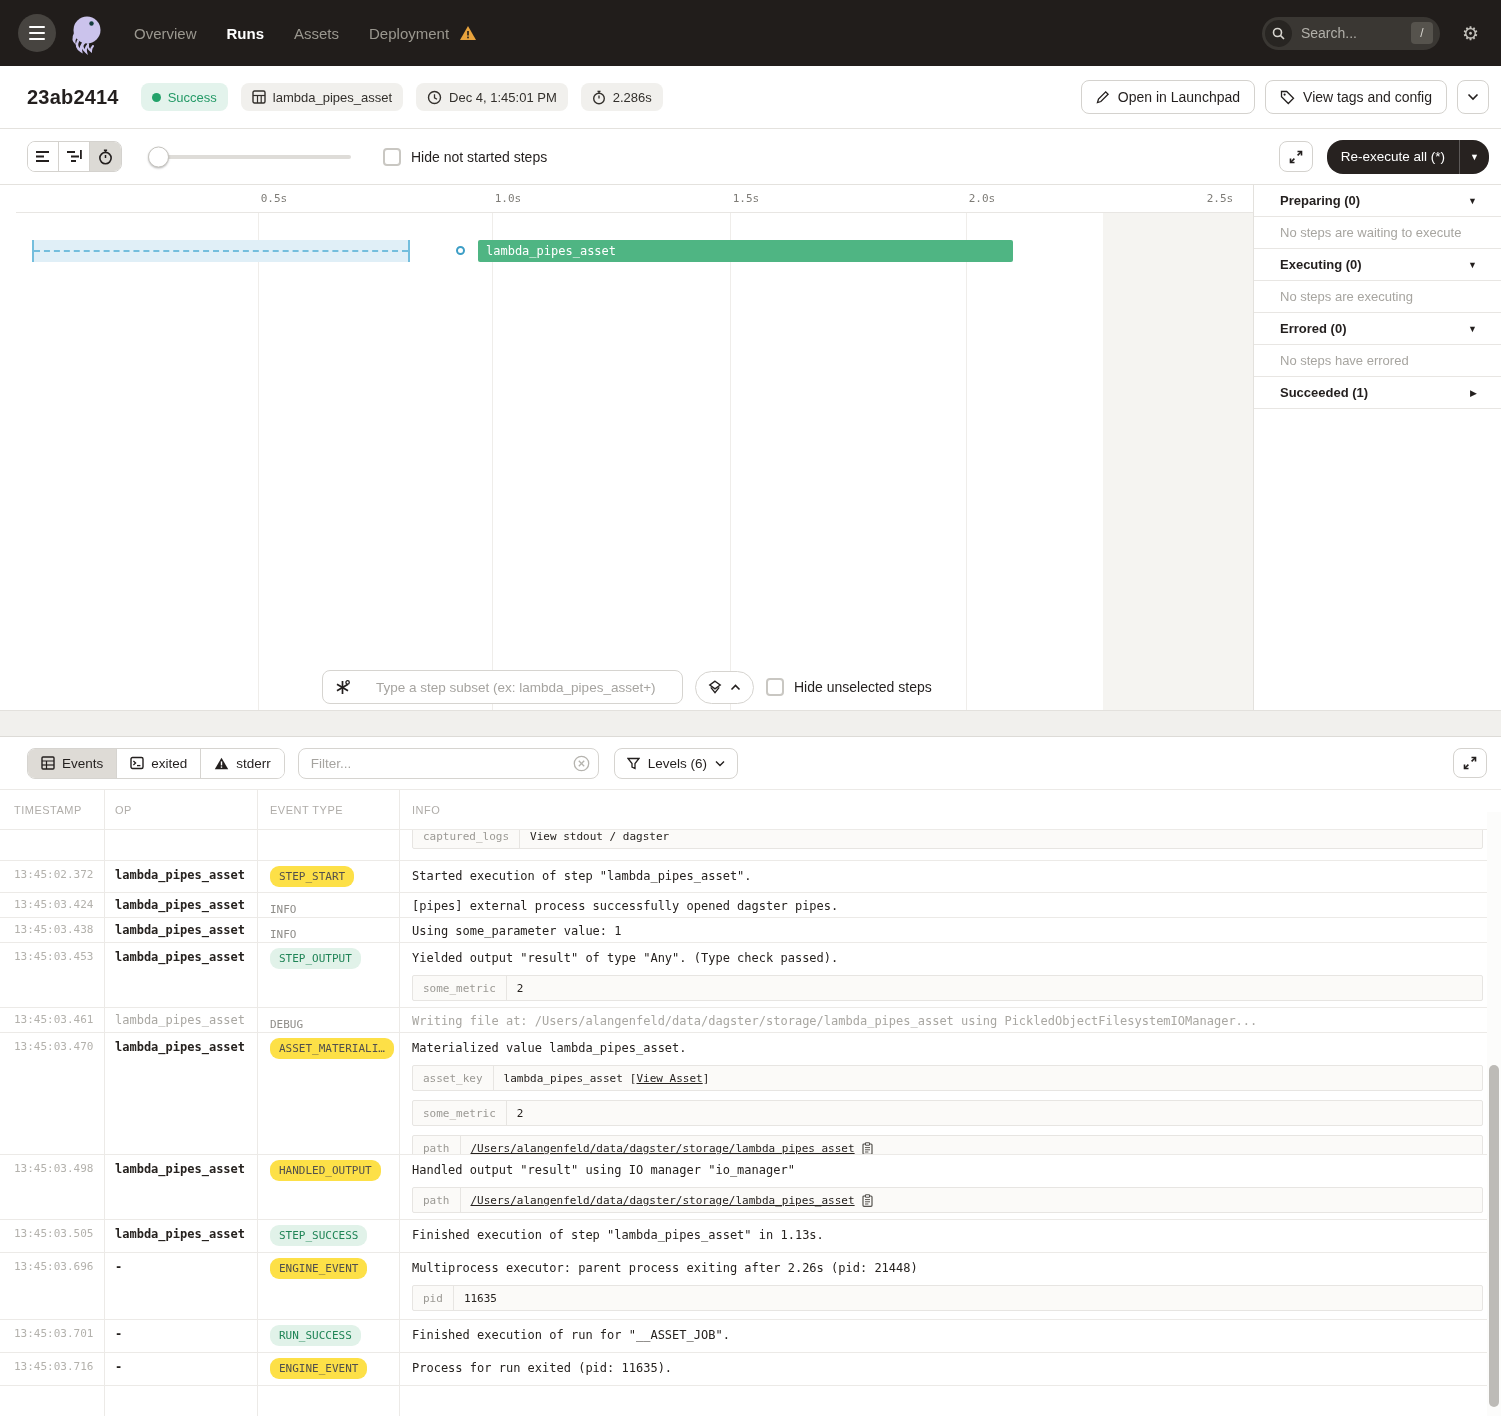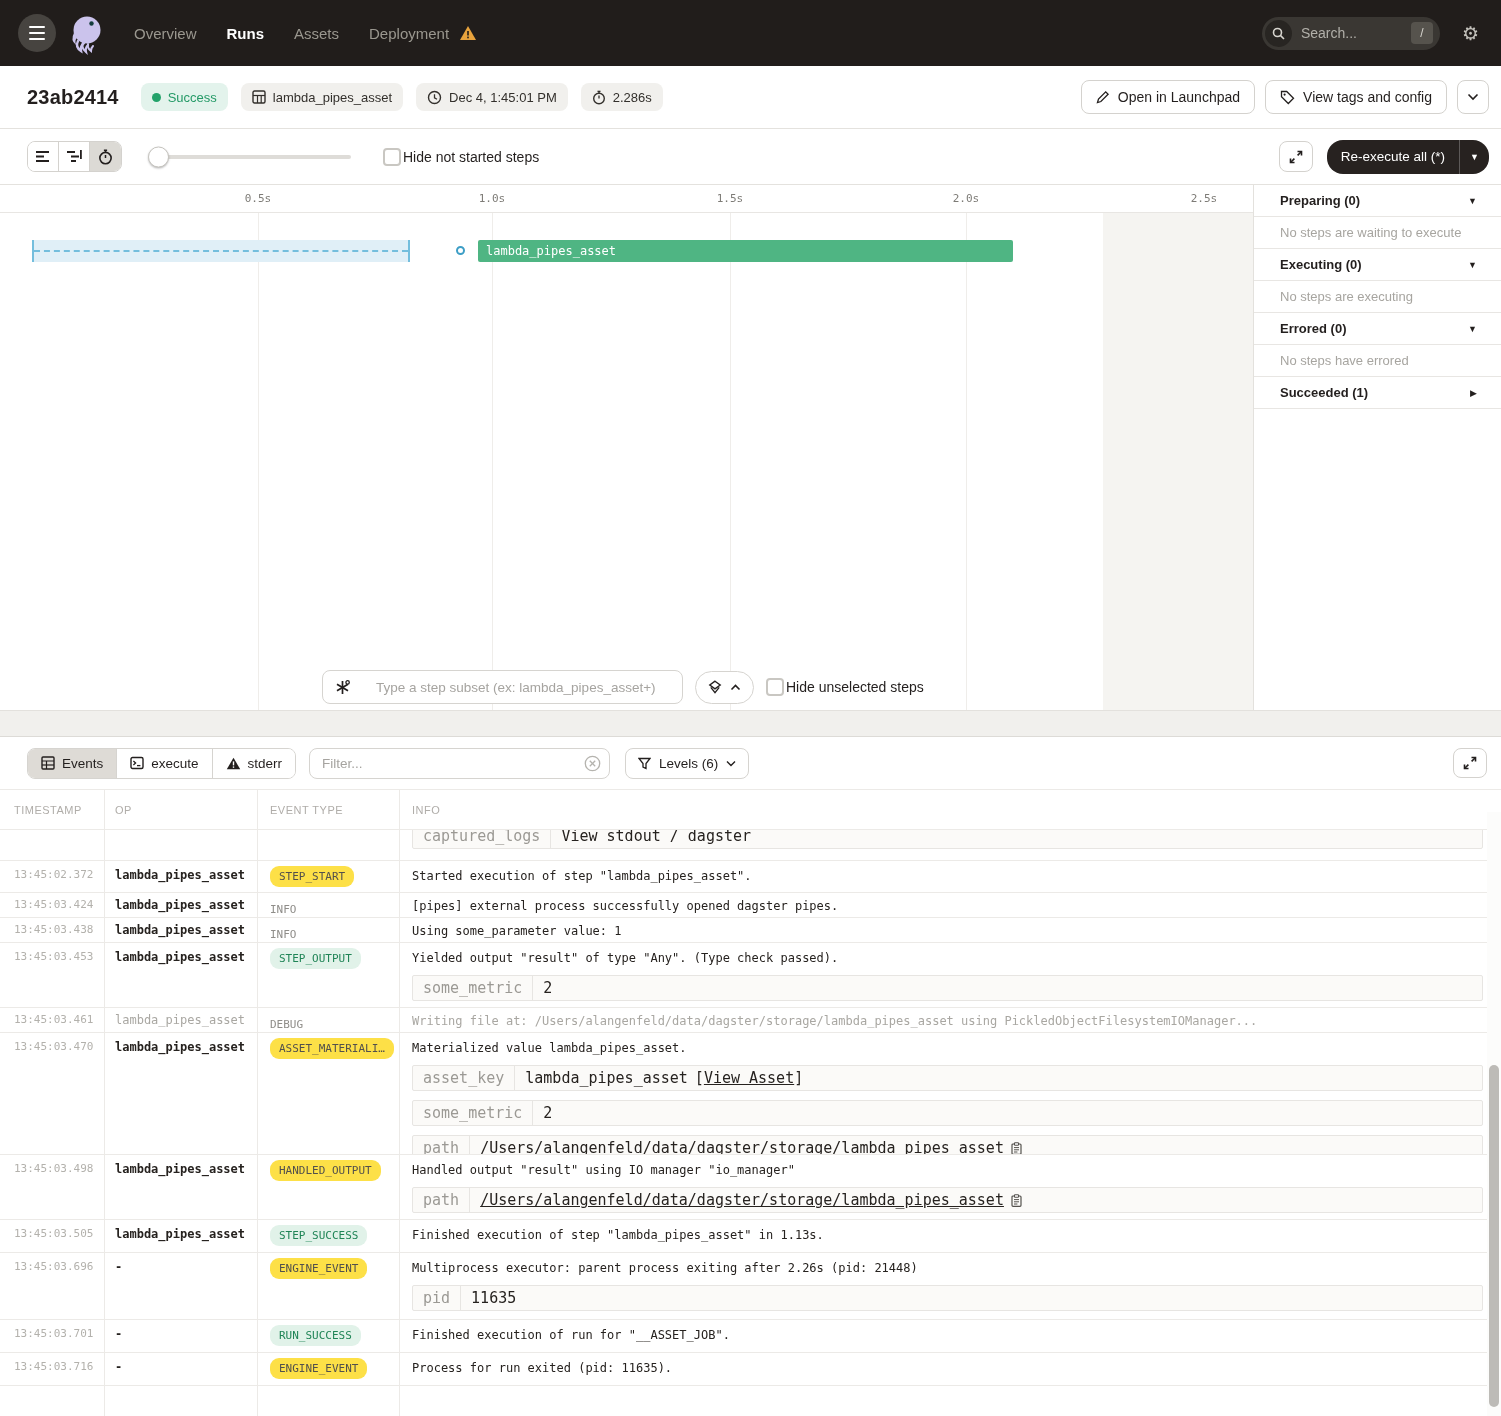--- a/index.html
+++ b/index.html
@@ -34,33 +34,33 @@
   .btn.icon-only { padding:0 9px; }
 
   
   .toolbar { height:56px; display:flex; align-items:center; padding:0 12px 0 27px; border-bottom:1px solid #e4e2de; background:#fff; }
   .segmented { display:flex; border:1px solid #d4d2ce; border-radius:8px; overflow:hidden; height:31px; }
   .seg { width:31px; display:flex; align-items:center; justify-content:center; background:#fff; border:none; border-right:1px solid #d4d2ce; cursor:pointer; }
   .seg:last-child { border-right:none; }
   .seg.active { background:#dcdad5; }
   .slider { position:relative; width:200px; height:4px; background:#dedcd8; border-radius:2px; margin-left:29px; }
   .slider .thumb { position:absolute; left:-3px; top:50%; transform:translateY(-50%); width:21px; height:21px; border-radius:50%; background:#fff; border:1px solid #c6c4bf; box-shadow:0 1px 2px rgba(0,0,0,.25); cursor:pointer; }
-  .checkline { display:flex; align-items:center; gap:2px; cursor:pointer;text-align:center; }
+  .checkline { display:flex; align-items:center; gap:10px; cursor:pointer;text-align:center; }
   .checkbox { width:18px; height:18px; border:2px solid #c9c7c2; border-radius:4px; background:#fff; flex:none; }
   .checklabel { font-size:14px; color:#231f1e; }
   .toolbar .checkline { margin-left:32px; }
   .toolbar-right { margin-left:auto; display:flex; align-items:center; gap:14px; }
   .reexec { display:flex; align-items:stretch; background:#272220; border-radius:16px; height:34px; overflow:hidden; cursor:pointer; }
   .reexec .label { display:flex; align-items:center; color:#fff; font-size:13.5px; padding:0 14px; }
   .reexec .caret { display:flex; align-items:center; padding:0 10px; border-left:1px solid rgba(255,255,255,.25); color:#fff; font-size:9px; }
 
   
   .main { display:flex; height:525px; }
   .gantt { position:relative; width:1253px; background:#fff; overflow:hidden; }
-  .axis { position:absolute; top:0; left:0; right:0; height:28px; border-bottom:1px solid #e8e6e3; }
+  .axis { position:absolute; top:0; left:16px; right:0; height:28px; border-bottom:1px solid #e8e6e3; }
   .tick { position:absolute; top:7px; transform:translateX(-50%); font-family:"DejaVu Sans Mono", monospace; font-size:11px; color:#7d7b76; }
   .gridline { position:absolute; top:28px; bottom:0; width:1px; background:#efedea; }
   .after-run { position:absolute; top:28px; bottom:0; left:1103px; width:150px; background:#f5f4f1; }
   .wait-box { position:absolute; left:32px; top:55px; width:378px; height:22px; background:#e0eff7; border-left:2px solid #74bedd; border-right:2px solid #74bedd; }
   .wait-box::after { content:""; position:absolute; left:0; right:0; top:10px; border-top:2px dashed #74bedd; }
   .step-marker { position:absolute; left:456px; top:61px; width:9px; height:9px; border:2px solid #3d9ec6; border-radius:50%; background:#fff; }
   .gantt-bar { position:absolute; left:478px; top:55px; width:535px; height:22px; background:#4fb583; border-radius:2px; display:flex; align-items:center; padding-left:8px; color:#fff; font-family:"DejaVu Sans Mono", monospace; font-size:12px; cursor:pointer; }
   .gantt-footer { position:absolute; left:322px; bottom:6px; display:flex; align-items:center; gap:12px; }
   .subset-input { display:flex; align-items:center; gap:26px; width:361px; height:34px; border:1px solid #d6d4d0; border-radius:8px; background:#fff; padding:0 12px; }
   .subset-input input { border:none; outline:none; flex:1; font-size:13.5px; color:#231f1e; font-family:"Liberation Sans", sans-serif; }
@@ -104,21 +104,21 @@
   .c-type { padding:5px 8px 0 12px; }
   .c-info { padding:7px 18px 0 12px; }
   .evt-row { border-bottom:1px solid #eceae7; }
   .evt-row:last-child { border-bottom:none; }
   .type-plain { font-family:"DejaVu Sans Mono", monospace; font-size:11px; color:#8f8d89; padding-top:2px; display:inline-block; }
   .badge { display:inline-block; font-family:"DejaVu Sans Mono", monospace; font-size:11px; padding:4px 9px; border-radius:9px; white-space:nowrap; max-width:124px; overflow:hidden; text-overflow:ellipsis; }
   .badge.gray { background:#fde047; color:#52504c; }
   .badge.green { background:#e1f2e9; color:#1f8456; }
   .msg { font-family:"DejaVu Sans Mono", monospace; font-size:12px; color:#26221f; line-height:1.35; white-space:nowrap; }
   .dim .c-op, .dim .msg { color:#a9a7a2; font-weight:400; }
-  .tagbox { display:flex; align-items:stretch; border:1px solid #e7e5e2; background:#fbfaf8; border-radius:2px; margin-top:9px; height:26px; font-family:"DejaVu Sans Mono", monospace; font-size:15px; overflow:hidden; }
+  .tagbox { display:flex; align-items:stretch; border:1px solid #e7e5e2; background:#fbfaf8; border-radius:2px; margin-top:9px; height:26px; font-family:"DejaVu Sans Mono", monospace; font-size:11px; overflow:hidden; }
   .tagkey { display:flex; align-items:center; padding:0 10px; color:#9b9994; border-right:1px solid #e7e5e2; flex:none; }
   .tagval { display:flex; align-items:center; gap:7px; padding:0 10px; color:#26221f; }
   .tagval a { color:#26221f; text-decoration:underline; cursor:pointer; }
   .partial-clip { position:relative; height:100%; overflow:hidden; }
   .partial-clip .tagbox { margin-top:-7px; }
 
   
   .scroll-track { position:absolute; right:0; top:75px; bottom:0; width:14px; background:#fcfcfb; }
   .scroll-thumb { position:absolute; right:2px; top:328px; width:10px; height:342px; background:#bdbbb7; border-radius:6px; cursor:grab; }
 
@@ -363,21 +363,21 @@
             <line x1="5.5" y1="5" x2="5.5" y2="13" stroke="#231f1e" stroke-width="1.2"></line>
           </svg>
         <span>Events</span>
       </button>
       <button class="tab">
         <svg width="14" height="14" viewBox="0 0 14 14">
             <rect x="1" y="1.5" width="12" height="11" rx="1.5" fill="none" stroke="#231f1e" stroke-width="1.4"></rect>
             <polyline points="3.4,5 5.6,7 3.4,9" fill="none" stroke="#231f1e" stroke-width="1.3"></polyline>
             <line x1="7" y1="9.6" x2="10.4" y2="9.6" stroke="#231f1e" stroke-width="1.3"></line>
           </svg>
-        <span>execute</span>
+        <span>exited</span>
       </button>
       <button class="tab">
         <svg width="15" height="13" viewBox="0 0 15 13">
             <path d="M7.5 0.8 L14.2 12.2 H0.8 Z" fill="#231f1e"></path>
             <rect x="6.8" y="4.4" width="1.4" height="4" fill="#fff"></rect>
             <rect x="6.8" y="9.4" width="1.4" height="1.4" fill="#fff"></rect>
           </svg>
         <span>stderr</span>
       </button>
     </div>

